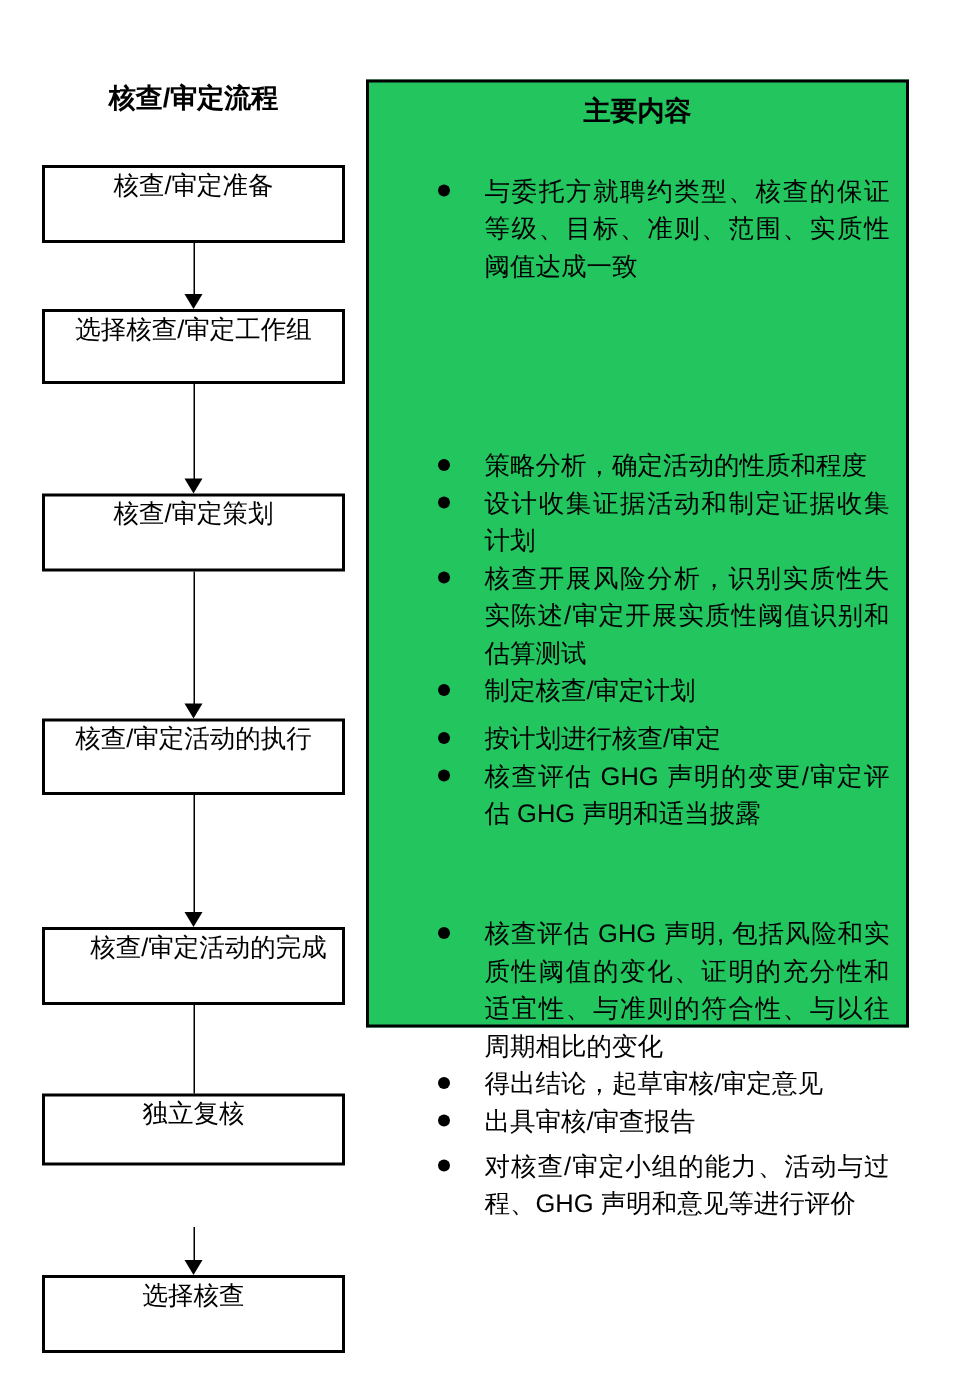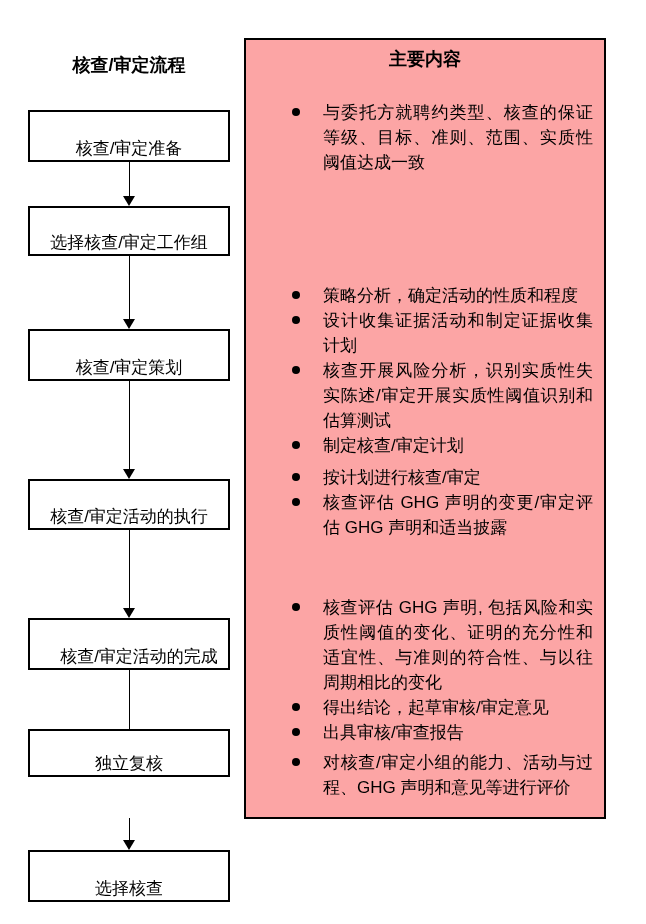--- a/index.html
+++ b/index.html
@@ -12,36 +12,36 @@
     overflow:hidden;
   }
   
   .flow-title{
     position:absolute;left:28px;top:54px;width:202px;
     text-align:center;font-size:18px;font-weight:bold;line-height:22px;
   }
   .step{
     position:absolute;left:28px;width:202px;
     border:2px solid #000;box-sizing:border-box;background:#fff;
-    display:flex;align-items:flex-end;justify-content:center;
+    display:flex;align-items:flex-start;justify-content:center;
     font-size:17px;white-space:nowrap;
   }
   .arrow{position:absolute;left:123px;width:13px;}
   .arrow .shaft{
     position:absolute;left:5.5px;top:0;bottom:9px;width:1.5px;background:#000;display:block;
   }
   .arrow .head{
     position:absolute;left:0;bottom:0;width:0;height:0;display:block;
     border-left:6.5px solid transparent;border-right:6.5px solid transparent;
     border-top:10px solid #000;
   }
   
   .panel{
-    position:absolute;left:244px;top:38px;width:362px;height:781px;
-    border:2px solid #000;box-sizing:border-box;background:#fca5a5;
+    position:absolute;left:244px;top:53px;width:362px;height:632px;
+    border:2px solid #000;box-sizing:border-box;background:#22c55e;
   }
   .panel-title{
     position:absolute;top:8px;left:0;right:0;
     text-align:center;font-size:18px;font-weight:bold;line-height:22px;
   }
   .group{position:absolute;left:0;right:0;}
   .item{display:flex;align-items:flex-start;margin-left:30px;}
   .dot{
     flex:none;width:8px;height:8px;border-radius:50%;background:#000;
     margin:8px 0 0 16px;

